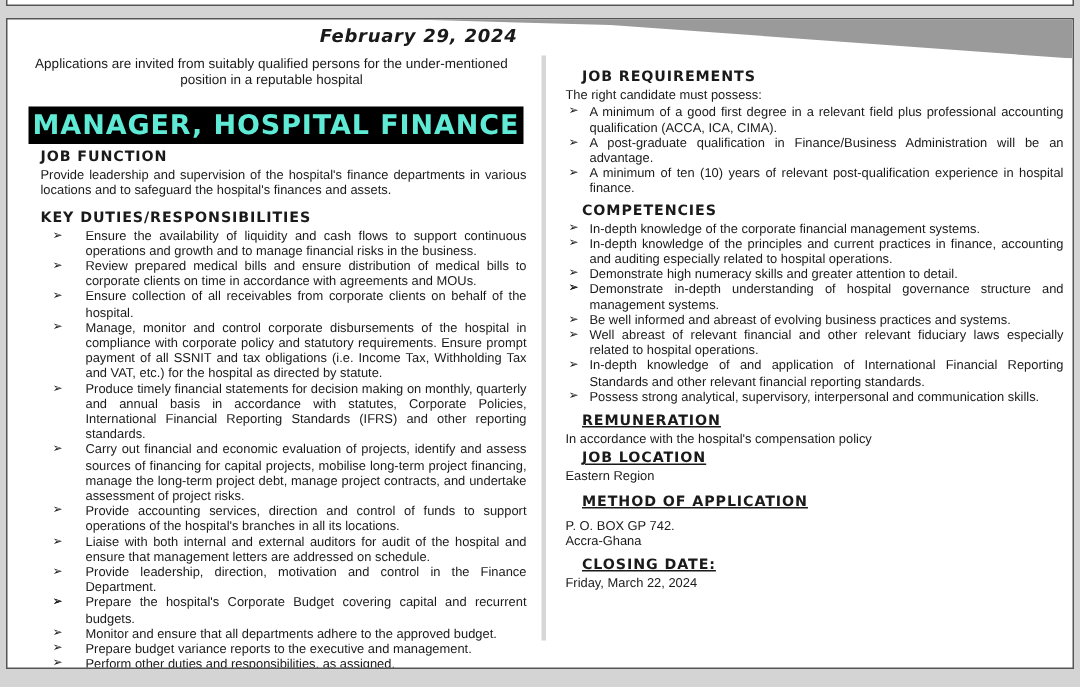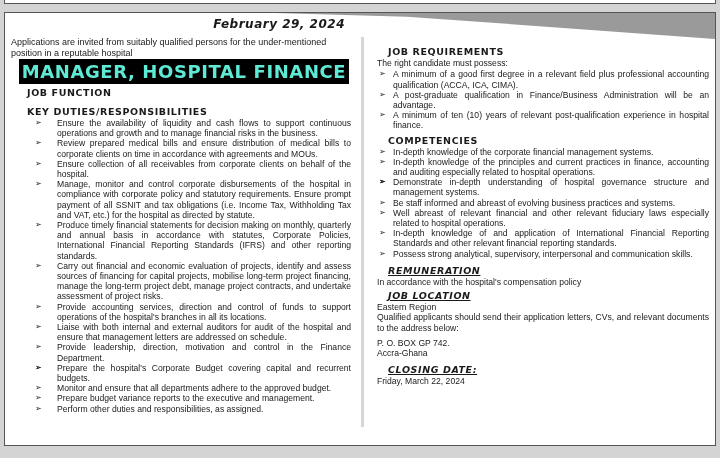--- a/index.html
+++ b/index.html
@@ -26,32 +26,32 @@
   .date {
     position: absolute; left: 0; top: 4px; width: 340px; text-align: right;
     font-family: "DejaVu Sans", sans-serif; font-weight: bold; font-style: italic;
     font-size: 12px; letter-spacing: 0.5px;
   }
   .col-left { position: absolute; left: 6px; top: 24px; width: 340px; }
   .col-right { position: absolute; left: 372px; top: 30px; width: 332px; }
   .divider {
     position: absolute; left: 356px; top: 24px; width: 3px; height: 390px; background: #d6d6d6;
   }
-  .intro { text-align: left; font-size: 9px; line-height: 11px; margin: 0 0 0 0; }
+  .intro { text-align: center; font-size: 9px; line-height: 11px; margin: 0 0 12px 0; }
   .title-bar {
     background: #000; color: #5eead4; text-align: center;
     font-family: "DejaVu Sans", sans-serif; font-weight: bold; font-size: 18px;
     letter-spacing: 0.6px; padding: 2px 0; margin: 0 0 0 8px; width: 330px;
   }
   .heading {
     font-family: "DejaVu Sans", sans-serif; font-weight: bold; font-size: 9.5px;
     letter-spacing: 0.6px; margin: 3px 0 1px 16px;
   }
   .col-right .heading { margin-left: 0; padding-left: 11px; }
-  .heading.underlined { text-decoration: underline; text-decoration-thickness: 1px; font-style: italic; }
+  .heading.underlined { text-decoration: underline; text-decoration-thickness: 1px; }
   .para { font-size: 8.6px; line-height: 10.3px; margin: 0 0 0 16px; text-align: justify; }
   .col-right .para { margin-left: 0; }
   ul.bullets { list-style: none; margin: 1px 0 0 0; padding: 0; }
   ul.bullets li {
     position: relative; padding-left: 30px; font-size: 8.6px; line-height: 10.2px;
     text-align: justify; margin-left: 16px;
   }
   .col-right ul.bullets li { margin-left: 2px; padding-left: 14px; }
   .bullet {
     position: absolute; left: 8px; top: 0; font-size: 8px;
@@ -67,20 +67,21 @@
 
 <div class="page">
   <div class="banner-shade"></div>
   <div class="date">February 29, 2024</div>
 
   <div class="col-left">
     <p class="intro">Applications are invited from suitably qualified persons for the under-mentioned position in a reputable hospital</p>
     <div class="title-bar">MANAGER, HOSPITAL FINANCE</div>
 
     <div class="heading">JOB FUNCTION</div>
+    <p class="para">Provide leadership and supervision of the hospital's finance departments in various locations and to safeguard the hospital's finances and assets.</p>
 
     <div class="heading" style="margin-top:8px">KEY DUTIES/RESPONSIBILITIES</div>
     <ul class="bullets">
       <li><span class="bullet">➢</span><span>Ensure the availability of liquidity and cash flows to support continuous operations and growth and to manage financial risks in the business.</span></li>
       <li><span class="bullet">➢</span><span>Review prepared medical bills and ensure distribution of medical bills to corporate clients on time in accordance with agreements and MOUs.</span></li>
       <li><span class="bullet">➢</span><span>Ensure collection of all receivables from corporate clients on behalf of the hospital.</span></li>
       <li><span class="bullet">➢</span><span>Manage, monitor and control corporate disbursements of the hospital in compliance with corporate policy and statutory requirements. Ensure prompt payment of all SSNIT and tax obligations (i.e. Income Tax, Withholding Tax and VAT, etc.) for the hospital as directed by statute.</span></li>
       <li><span class="bullet">➢</span><span>Produce timely financial statements for decision making on monthly, quarterly and annual basis in accordance with statutes, Corporate Policies, International Financial Reporting Standards (IFRS) and other reporting standards.</span></li>
       <li><span class="bullet">➢</span><span>Carry out financial and economic evaluation of projects, identify and assess sources of financing for capital projects, mobilise long-term project financing, manage the long-term project debt, manage project contracts, and undertake assessment of project risks.</span></li>
       <li><span class="bullet">➢</span><span>Provide accounting services, direction and control of funds to support operations of the hospital's branches in all its locations.</span></li>
@@ -102,36 +103,36 @@
     <ul class="bullets">
       <li><span class="bullet">➢</span><span>A minimum of a good first degree in a relevant field plus professional accounting qualification (ACCA, ICA, CIMA).</span></li>
       <li><span class="bullet">➢</span><span>A post-graduate qualification in Finance/Business Administration will be an advantage.</span></li>
       <li><span class="bullet">➢</span><span>A minimum of ten (10) years of relevant post-qualification experience in hospital finance.</span></li>
     </ul>
 
     <div class="heading" style="margin-top:4px">COMPETENCIES</div>
     <ul class="bullets">
       <li><span class="bullet">➢</span><span>In-depth knowledge of the corporate financial management systems.</span></li>
       <li><span class="bullet">➢</span><span>In-depth knowledge of the principles and current practices in finance, accounting and auditing especially related to hospital operations.</span></li>
-      <li><span class="bullet">➢</span></li>
+      <li><span class="bullet">➢</span><span>Demonstrate high numeracy skills and greater attention to detail.</span></li>
       <li><span class="bullet">➢</span></li>
       <li><span class="bullet">➢</span><span>Demonstrate in-depth understanding of hospital governance structure and management systems.</span></li>
-      <li><span class="bullet">➢</span><span>Be staff informed and abreast of evolving business practices and systems.</span></li>
+      <li><span class="bullet">➢</span><span>Be well informed and abreast of evolving business practices and systems.</span></li>
       <li><span class="bullet">➢</span><span>Well abreast of relevant financial and other relevant fiduciary laws especially related to hospital operations.</span></li>
       <li><span class="bullet">➢</span><span>In-depth knowledge of and application of International Financial Reporting Standards and other relevant financial reporting standards.</span></li>
       <li><span class="bullet">➢</span><span>Possess strong analytical, supervisory, interpersonal and communication skills.</span></li>
     </ul>
 
     <div class="heading underlined" style="margin-top:6px">REMUNERATION</div>
     <p class="para">In accordance with the hospital's compensation policy</p>
 
     <div class="heading underlined" style="margin-top:3px">JOB LOCATION</div>
     <p class="para">Eastern Region</p>
 
-    <p class="para">Qualified applicants should send their application letters, CVs, and relevant documents to the address below:</p>
+    <div class="heading underlined" style="margin-top:6px">METHOD OF APPLICATION</div>
 
     <div class="address">
       <div>P. O. BOX GP 742.</div>
       <div>Accra-Ghana</div>
     </div>
 
     <div class="heading underlined" style="margin-top:6px">CLOSING DATE:</div>
     <p class="para">Friday, March 22, 2024</p>
   </div>
 </div>

